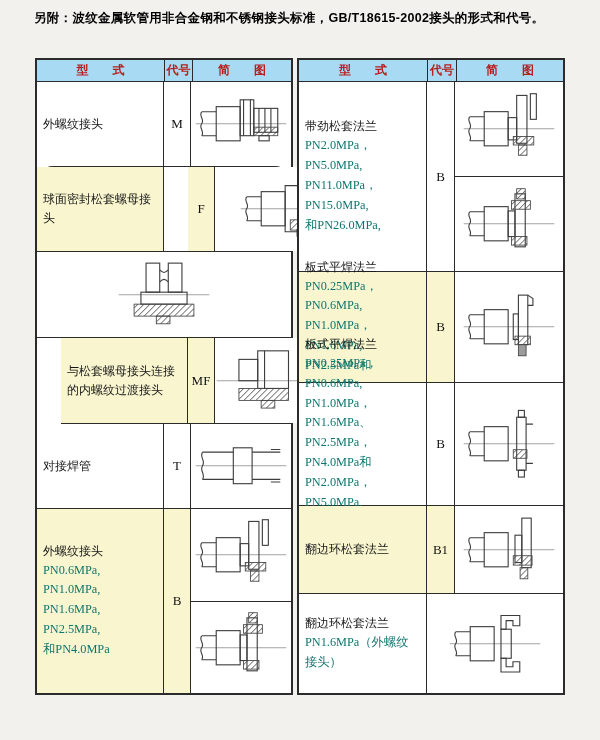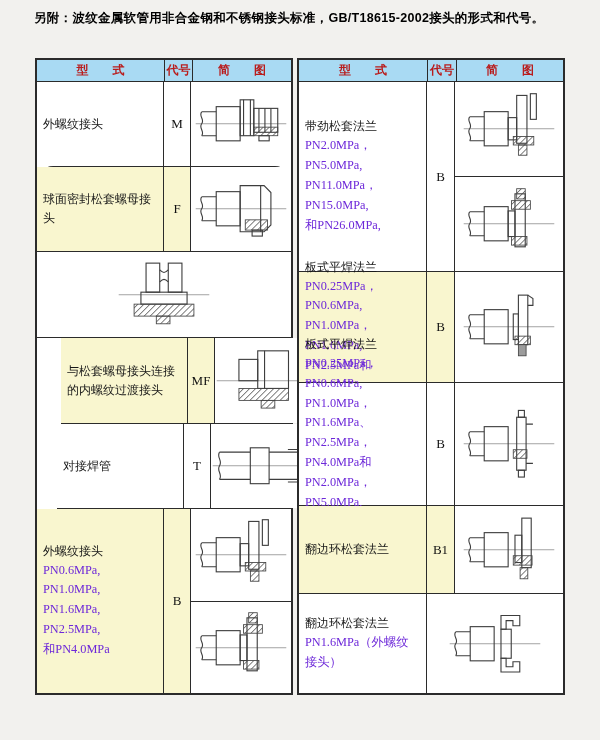--- a/index.html
+++ b/index.html
@@ -42,21 +42,21 @@
   .cdiag{flex:1 1 auto;display:flex;flex-direction:column;background:#fff;}
   .cdiag .sub{flex:1 1 0;display:flex;align-items:center;justify-content:center;min-height:0;}
   .cdiag .sub + .sub{border-top:1px solid #2b2b2b;}
   .hl{background:#f9f6cf !important;}
   #left-table .ctype{width:127px;flex:0 0 127px;}
   #left-table .ccode{width:27px;flex:0 0 27px;}
   #right-table .ctype{width:128px;flex:0 0 128px;}
   #right-table .ccode{width:28px;flex:0 0 28px;}
   .specs{
     font-family:"Liberation Serif","DejaVu Serif",serif;
-    font-size:12.3px;line-height:1.62;white-space:pre-line;color:#6d28d9;
+    font-size:12.3px;line-height:1.62;white-space:pre-line;color:#0f766e;
   }
   .tname{white-space:pre-line;}
   .dg{width:94px;height:auto;display:block;}
   .ln{fill:none;stroke:#3d3d3d;stroke-width:1.3;}
   .cl{stroke:#777;stroke-width:0.8;}
   .ht{stroke:#444;stroke-width:1;}
 </style>
 </head>
 <body>
 
@@ -92,21 +92,21 @@
             <line class="ln" x1="66" y1="15" x2="66" y2="57"></line>
             <rect class="ln" x="70" y="25" width="28" height="28"></rect>
             <path class="ln" d="M76,25 V53 M83,25 V53 M90,25 V53"></path>
             <rect class="ht" fill="url(#hatch1)" x="70" y="47" width="28" height="10"></rect>
             <rect class="ln" x="76" y="57" width="12" height="6"></rect>
           </svg>
         </div>
       </div>
   </div>
 
-  <div class="row" style="flex:0 0 85px;">
+  <div class="row" style="flex:0 0 85px;gap:24px;">
     <div class="cell ctype hl">
       <div class="tname">球面密封松套螺母接头</div>
       <div class="specs"></div>
     </div>
     <div class="cell ccode hl">F</div>
     <div class="cell cdiag">
         <div class="sub">
           <svg class="dg" viewBox="0 0 110 86" xmlns="http://www.w3.org/2000/svg">
             <defs>
               <pattern id="hatch2" width="5" height="5" patternUnits="userSpaceOnUse" patternTransform="rotate(45)">
@@ -165,21 +165,21 @@
             <rect class="ln" x="28" y="18" width="22" height="25"></rect>
             <rect class="ln" x="50" y="8" width="36" height="44"></rect>
             <line class="ln" x1="58" y1="8" x2="58" y2="52"></line>
             <rect class="ht" fill="url(#hatch4)" x="28" y="52" width="58" height="14"></rect>
             <rect class="ht" fill="url(#hatch4)" x="54" y="66" width="16" height="9"></rect>
           </svg>
         </div>
       </div>
   </div>
 
-  <div class="row" style="flex:0 0 85px;margin-left:20px;">
+  <div class="row" style="flex:0 0 85px;">
     <div class="cell ctype">
       <div class="tname">对接焊管</div>
       <div class="specs"></div>
     </div>
     <div class="cell ccode">T</div>
     <div class="cell cdiag">
         <div class="sub">
           <svg class="dg" viewBox="0 0 110 86" xmlns="http://www.w3.org/2000/svg">
             <defs>
               <pattern id="hatch5" width="5" height="5" patternUnits="userSpaceOnUse" patternTransform="rotate(45)">

